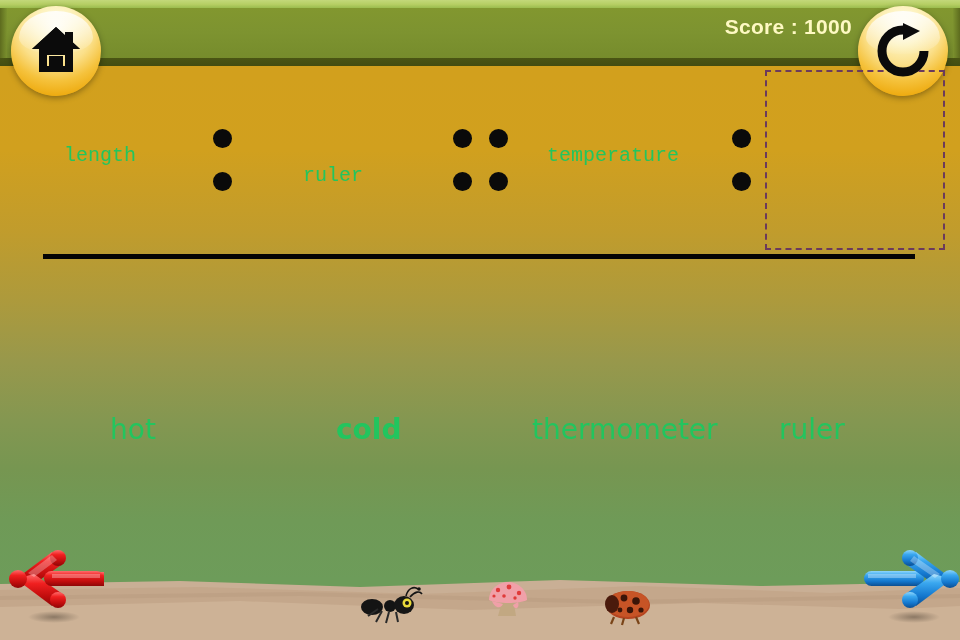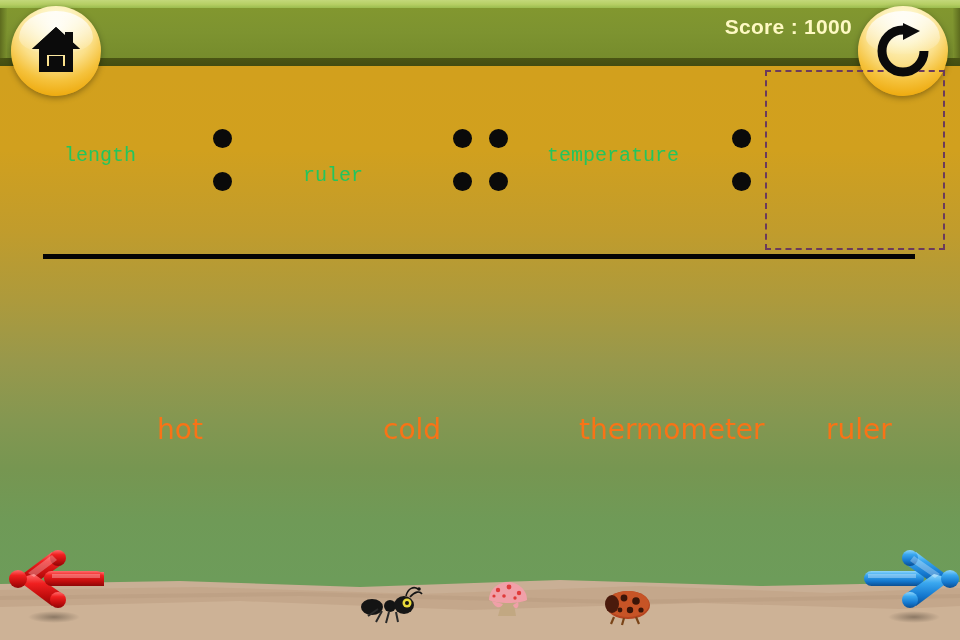--- a/index.html
+++ b/index.html
@@ -148,28 +148,27 @@
     left: 43px; top: 254px;
     width: 872px; height: 5px;
     background: #050505;
   }
 
   
   .option {
     position: absolute;
     font-family: "DejaVu Sans", sans-serif;
     font-size: 28px;
-    color: #f97316;
+    color: #22c55e;
     white-space: nowrap;
     line-height: 1;
     cursor: pointer;
-    margin-left: 47px;
   }
   .o-0 { left: 110px; top: 416px; }
-  .o-1 { left: 336px; top: 416px; }
+  .o-1 { left: 336px; top: 416px; font-weight: bold; }
   .o-2 { left: 532px; top: 416px; }
   .o-3 { left: 779px; top: 416px; }
 
   
   .nav-arrow { position: absolute; cursor: pointer; }
   .nav-prev { left: 8px;  top: 544px; width: 104px; height: 82px; }
   .nav-next { left: 856px; top: 544px; width: 104px; height: 82px; }
 </style>
 </head>
 <body>

